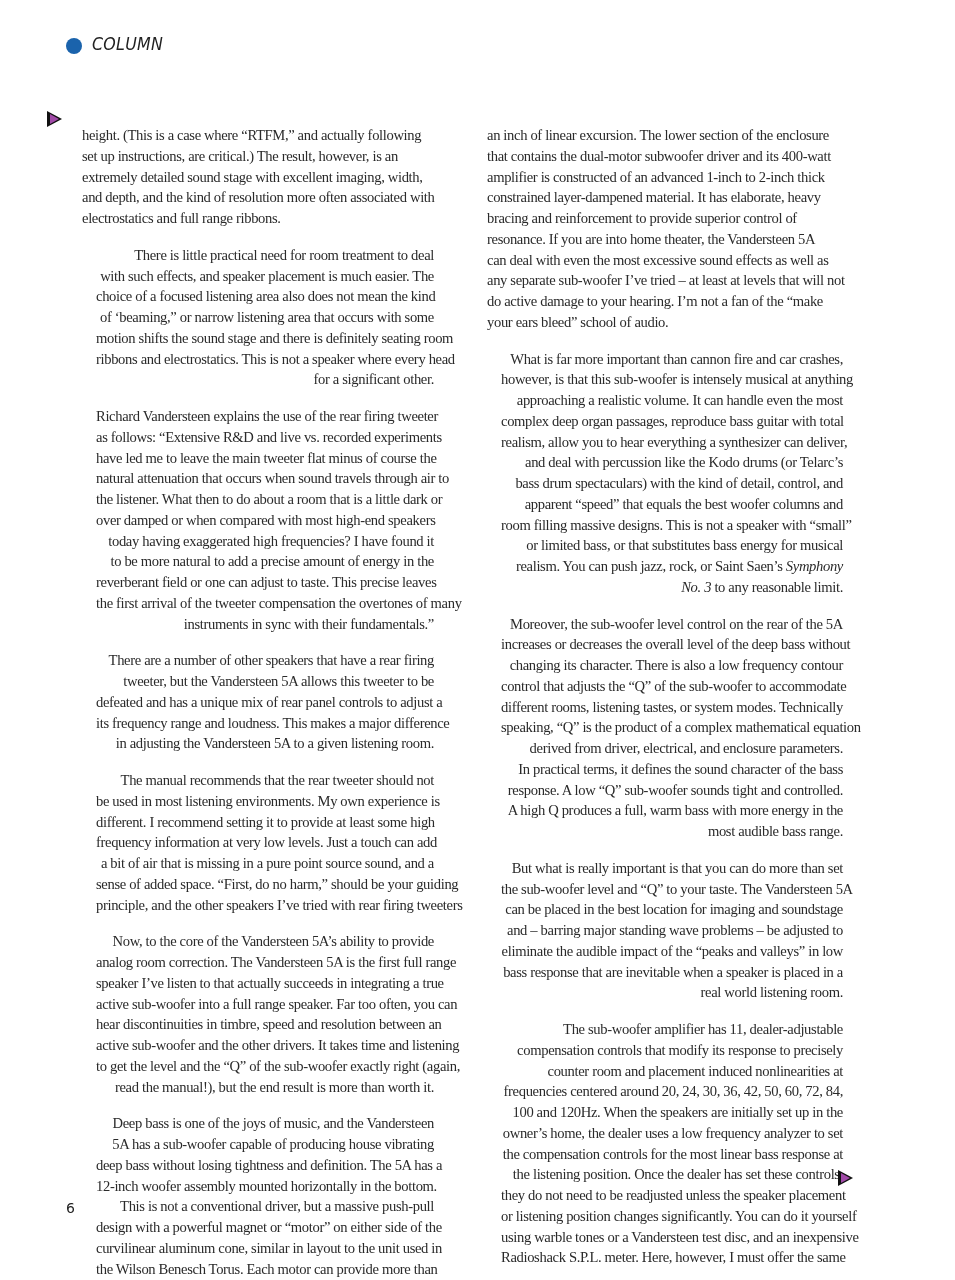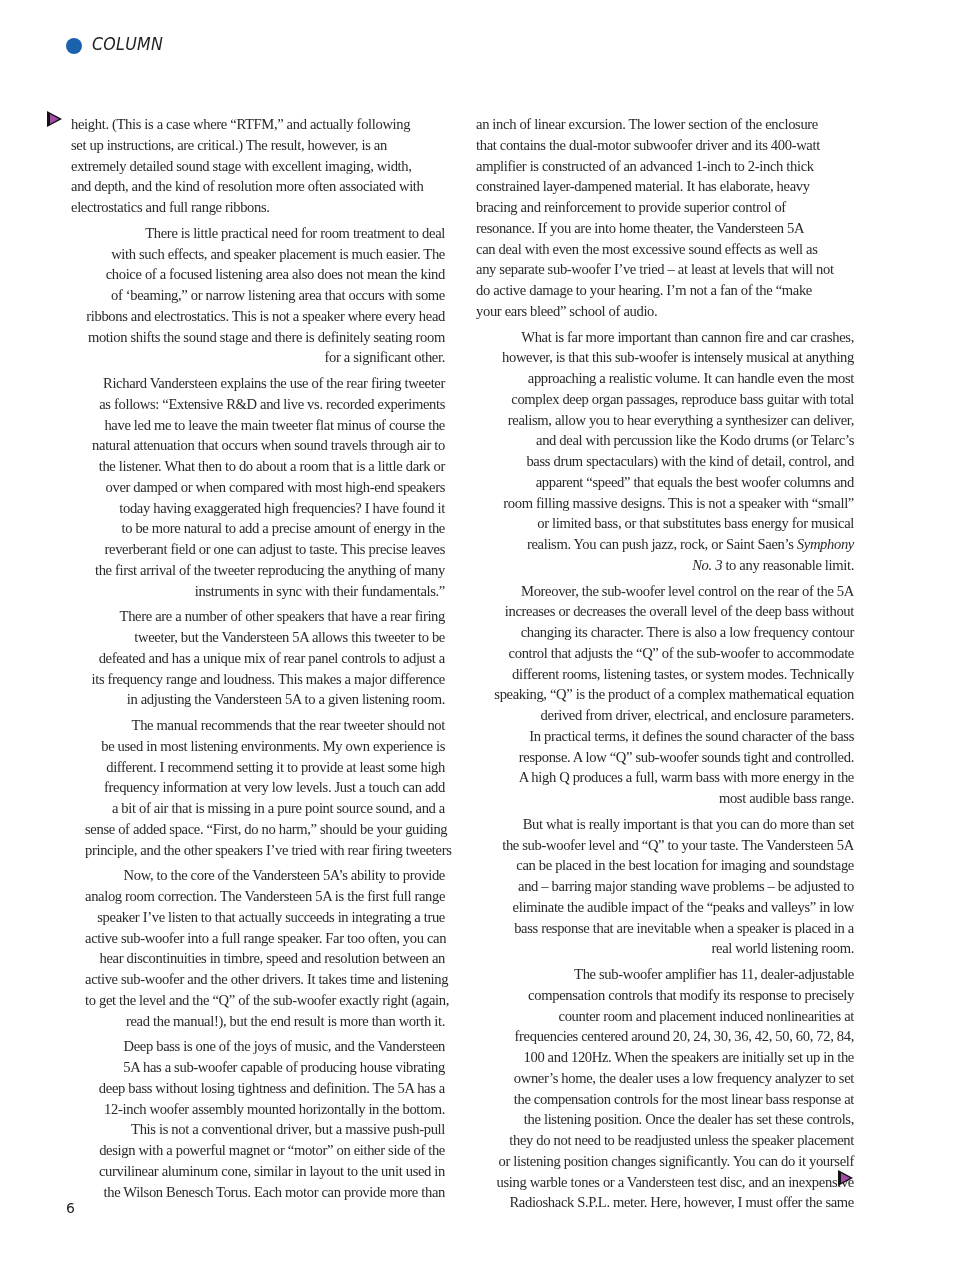--- a/index.html
+++ b/index.html
@@ -3,21 +3,21 @@
 <meta charset="utf-8">
 <style>
   html, body { margin: 0; padding: 0; background: #ffffff; }
   body { width: 955px; height: 1280px; position: relative; overflow: hidden; }
   .header { position: absolute; left: 66px; top: 33px; display: flex; align-items: flex-end; }
   .dot { width: 16px; height: 16px; border-radius: 50%; background: #1a63ac; margin-right: 10px; }
   .section-label { font-family: "DejaVu Sans", sans-serif; font-style: italic; font-size: 18px; color: #222; letter-spacing: 0.3px; transform: scaleX(0.88); transform-origin: left center; }
   .col { position: absolute; top: 109px; font-family: "Liberation Serif", serif; font-size: 14.6px; line-height: 20.75px; color: #2a2a2a; letter-spacing: -0.35px; }
   .col-left { left: 66px; width: 384px; }
   .col-right { left: 471px; width: 388px; }
-  .col p { margin: 5px; }
+  .col p { margin: 16px; }
   .col .indent { text-indent: 14px; text-align: right; }
   .line { display: block; white-space: nowrap; }
   .arrow { position: absolute; width: 0; height: 0; border-top: 8px solid transparent; border-bottom: 8px solid transparent; border-left: 15px solid #111; }
   .arrow::after { content: ""; position: absolute; left: -12px; top: -5px; border-top: 5px solid transparent; border-bottom: 5px solid transparent; border-left: 9px solid #a14aa8; }
   .arrow-start { left: 47px; top: 111px; }
   .arrow-end { left: 838px; top: 1170px; }
   .page-number { position: absolute; left: 66px; top: 1200px; font-family: "DejaVu Sans", sans-serif; font-size: 14px; color: #222; }
   em { font-style: italic; }
 </style>
 </head>
@@ -36,35 +36,35 @@
       <span class="line">set up instructions, are critical.) The result, however, is an</span>
       <span class="line">extremely detailed sound stage with excellent imaging, width,</span>
       <span class="line">and depth, and the kind of resolution more often associated with</span>
       <span class="line">electrostatics and full range ribbons.</span>
     </p>
   <p class="indent">
       <span class="line">There is little practical need for room treatment to deal</span>
       <span class="line">with such effects, and speaker placement is much easier. The</span>
       <span class="line">choice of a focused listening area also does not mean the kind</span>
       <span class="line">of ‘beaming,” or narrow listening area that occurs with some</span>
+      <span class="line">motion shifts the sound stage and there is definitely seating room</span>
       <span class="line">ribbons and electrostatics. This is not a speaker where every head</span>
-      <span class="line">motion shifts the sound stage and there is definitely seating room</span>
       <span class="line">for a significant other.</span>
     </p>
   <p class="indent">
       <span class="line">Richard Vandersteen explains the use of the rear firing tweeter</span>
       <span class="line">as follows: “Extensive R&amp;D and live vs. recorded experiments</span>
       <span class="line">have led me to leave the main tweeter flat minus of course the</span>
       <span class="line">natural attenuation that occurs when sound travels through air to</span>
       <span class="line">the listener. What then to do about a room that is a little dark or</span>
       <span class="line">over damped or when compared with most high-end speakers</span>
       <span class="line">today having exaggerated high frequencies? I have found it</span>
       <span class="line">to be more natural to add a precise amount of energy in the</span>
       <span class="line">reverberant field or one can adjust to taste.  This precise leaves</span>
-      <span class="line">the first arrival of the tweeter reproducing the anything of many</span>
+      <span class="line">the first arrival of the tweeter compensation the overtones of many</span>
       <span class="line">instruments in sync with their fundamentals.”</span>
     </p>
   <p class="indent">
       <span class="line">There are a number of other speakers that have a rear firing</span>
       <span class="line">tweeter, but the Vandersteen 5A allows this tweeter to be</span>
       <span class="line">defeated and has a unique mix of rear panel controls to adjust a</span>
       <span class="line">its frequency range and loudness. This makes a major difference</span>
       <span class="line">in adjusting the Vandersteen 5A to a given listening room.</span>
     </p>
   <p class="indent">

